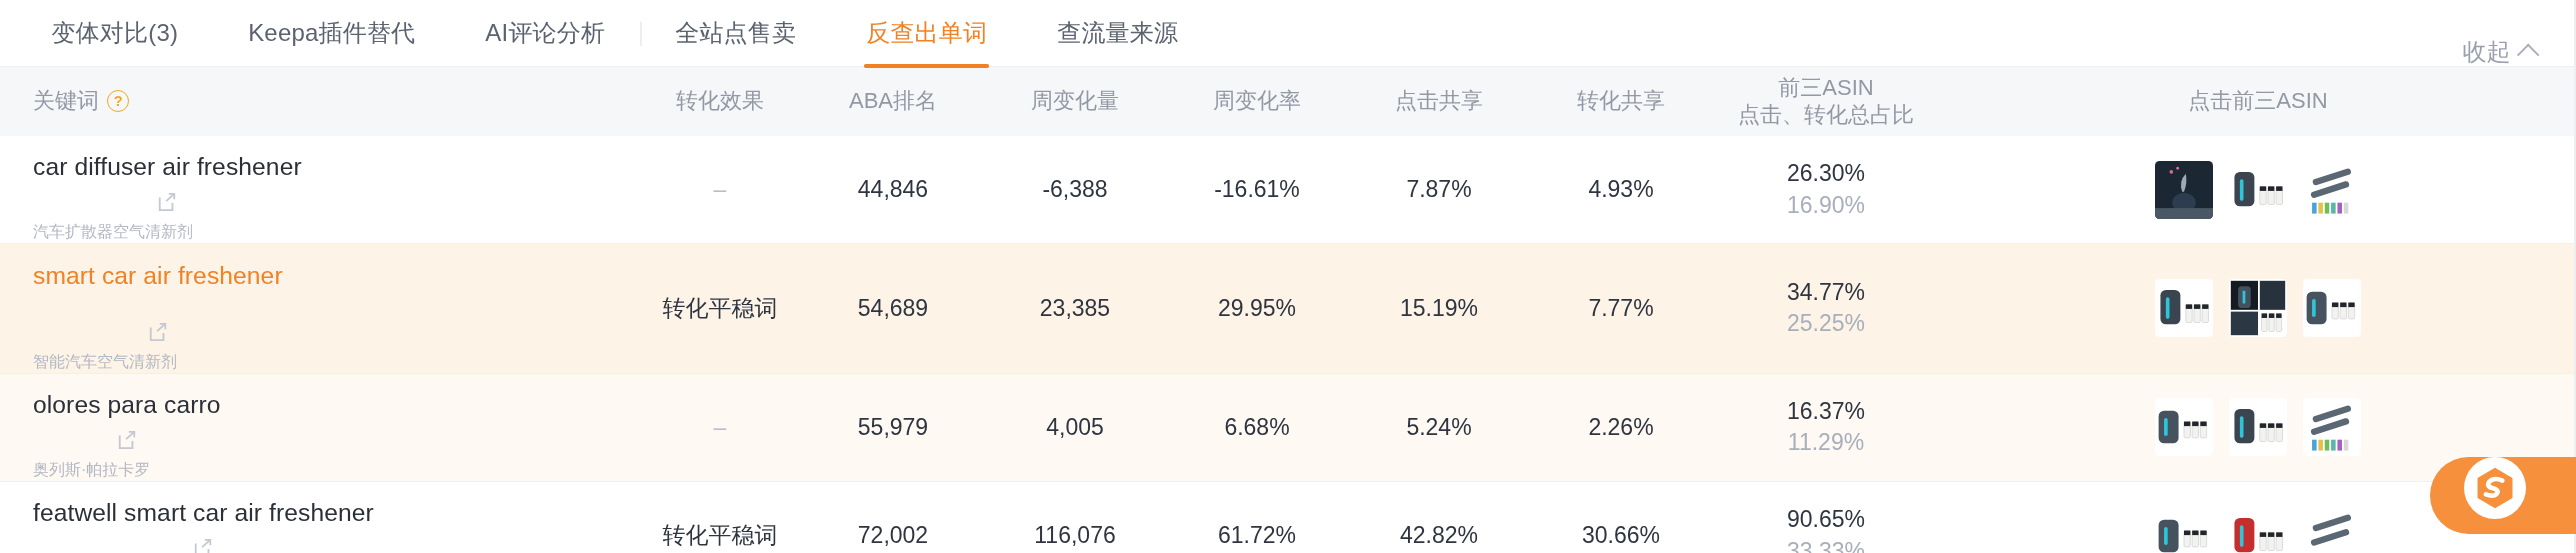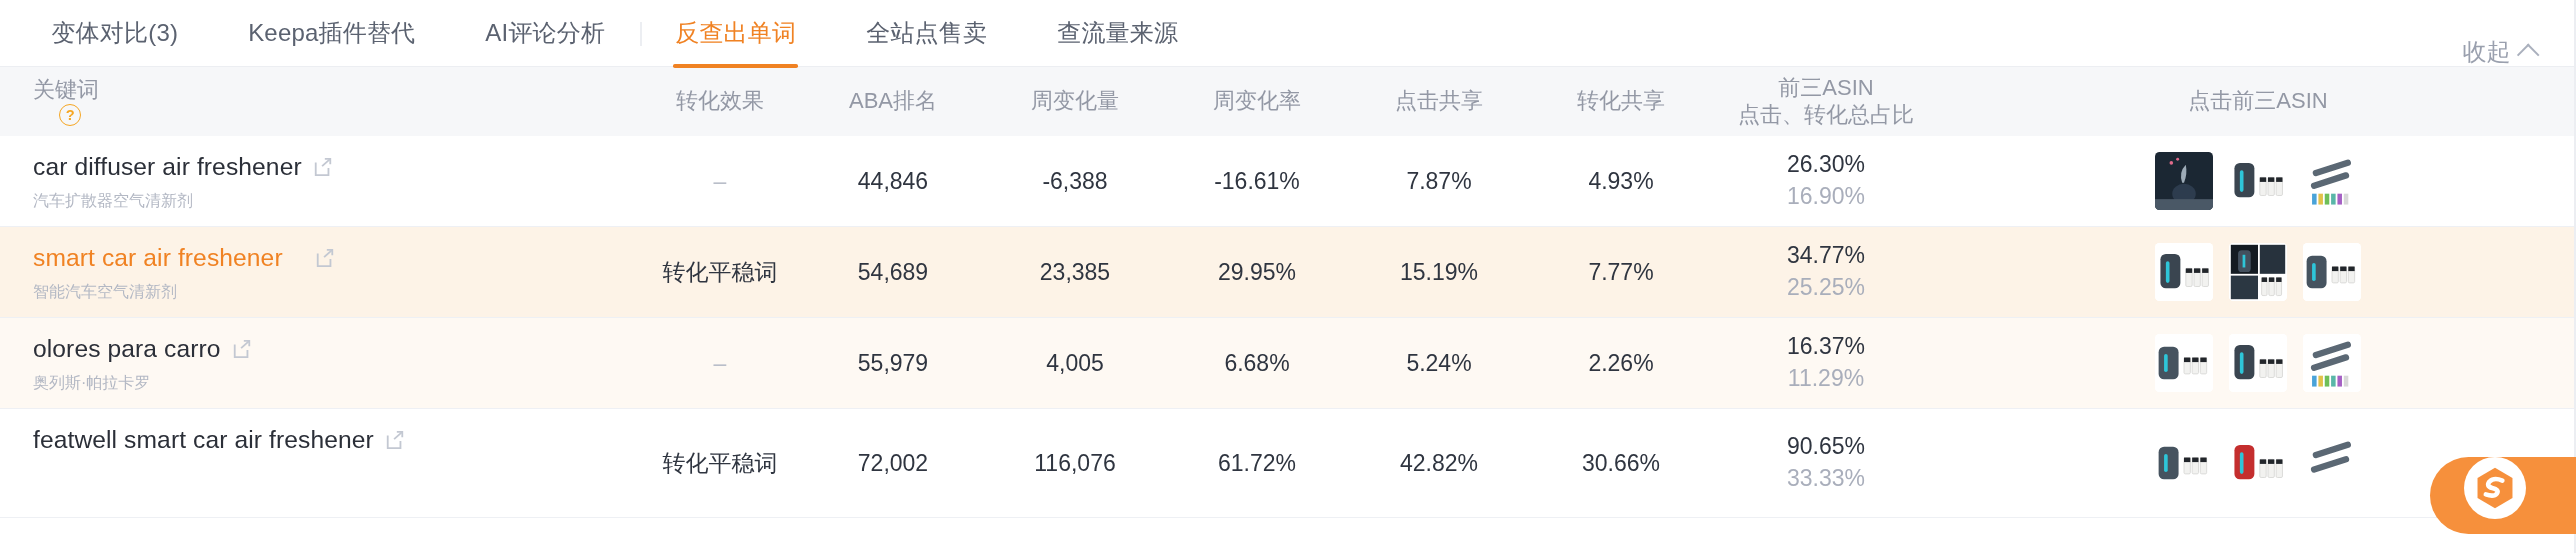--- a/index.html
+++ b/index.html
@@ -99,21 +99,21 @@
     width:22px;height:22px;
     border:1.8px solid #f5a623;
     border-radius:50%;
     color:#f5a623;
     font-size:14.6px;
     margin-left:8.2px;
     font-weight:bold;
     line-height:1;
     cursor:pointer;
   }
-  .hdr-kw{ display:flex; align-items:center;flex-direction:column; }
+  .hdr-kw{ display:flex; align-items:center; }
 
   .row{
     display:flex;
     align-items:stretch;
     min-height:91px;
     border-bottom:1.8px solid #eef0f4;
     background:#ffffff;
     position:relative;
   }
   .row.hl{ background:#fdf3e7; }
@@ -146,20 +146,21 @@
   .c-imgs { width:636px; }
 
   .kw-main{
     display:flex;
     align-items:center;
     gap:11px;
     font-size:24.6px;
     color:#2b2f38;
     white-space:nowrap;
     letter-spacing:0.1px;
+    flex-direction:column;
   }
   .kw-main.orange{ color:#f08223;gap:32px; }
   .kw-sub{
     margin-top:10px;
     font-size:16px;
     color:#b3b8c4;
     white-space:nowrap;
   }
   .ext-icon{
     display:inline-block;
@@ -240,26 +241,26 @@
 <div class="tabbar">
   <div class="tab">
       <span>变体对比(3)</span>
     </div>
   <div class="tab">
       <span>Keepa插件替代</span>
     </div>
   <div class="tab sep">
       <span>AI评论分析</span>
     </div>
+  <div class="tab">
+      <span>全站点售卖</span>
+    </div>
   <div class="tab active">
       <span>反查出单词</span>
       <span class="underline"></span>
-    </div>
-  <div class="tab">
-      <span>全站点售卖</span>
     </div>
   <div class="tab">
       <span>查流量来源</span>
     </div>
 
   <div class="collapse">
     <span>收起</span>
     <span class="chev"></span>
   </div>
 </div>

